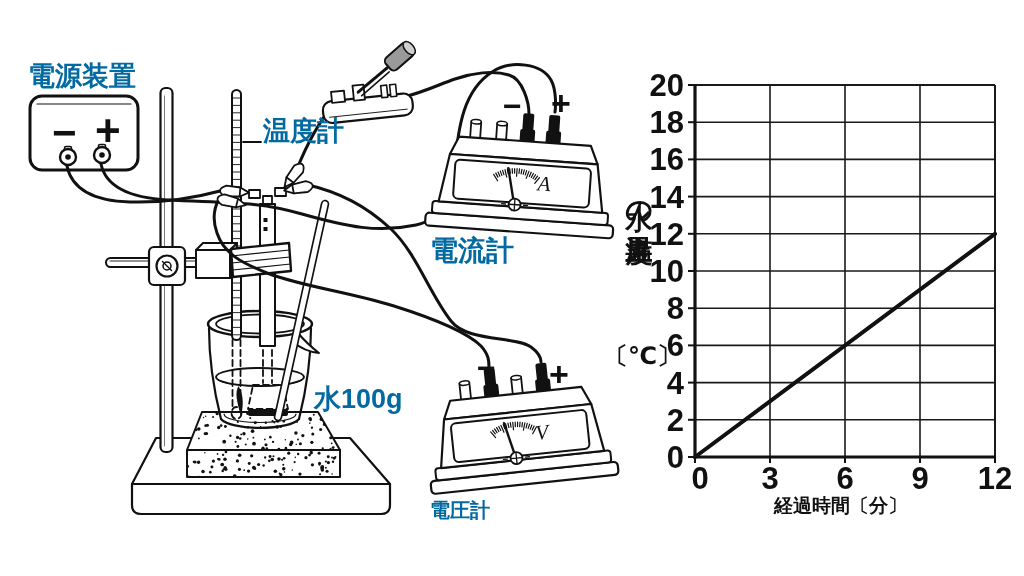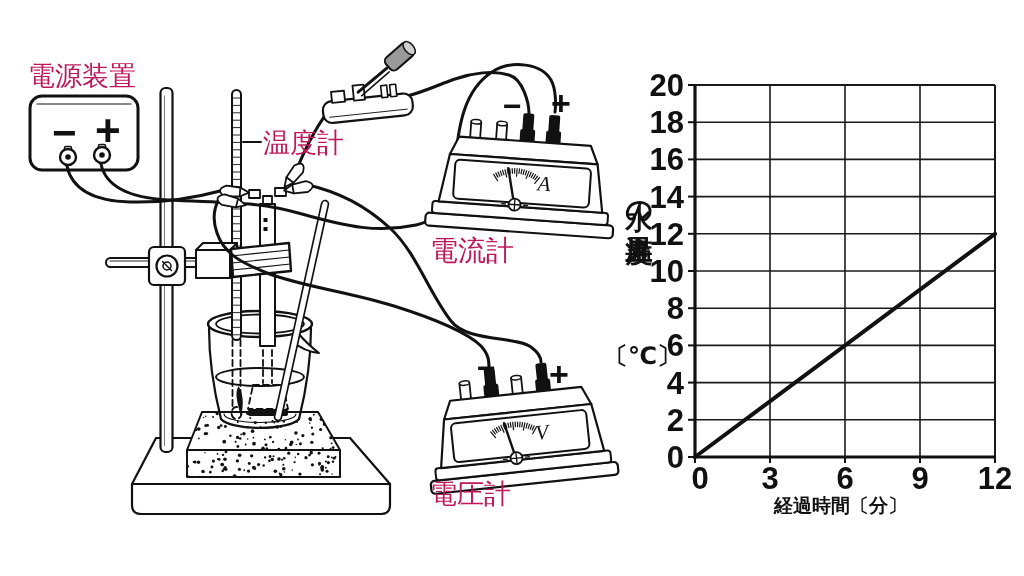--- a/index.html
+++ b/index.html
@@ -1,21 +1,21 @@
 <!DOCTYPE html>
 <html><head>
 <meta charset="utf-8">
 <style>
   html,body{margin:0;padding:0;background:#fff;}
   .stage{position:relative;width:1024px;height:576px;background:#fff;overflow:hidden;
          font-family:"Liberation Sans","DejaVu Sans",sans-serif;color:#111;}
   svg{position:absolute;left:0;top:0;}
   #chart{left:600px;width:424px;height:576px;}
   #chart text{font-family:"Liberation Sans","DejaVu Sans",sans-serif;font-weight:bold;fill:#111;}
-  .lbl{position:absolute;font-weight:normal;color:#be185d;white-space:nowrap;line-height:1.05;}
+  .lbl{position:absolute;font-weight:bold;color:#0369a1;white-space:nowrap;line-height:1.05;}
   .sign{position:absolute;font-weight:bold;color:#111;line-height:1;}
   .vlabel{position:absolute;left:621px;top:184px;height:170px;font-size:27px;font-weight:bold;
           writing-mode:vertical-rl;text-orientation:upright;letter-spacing:0px;}
   .unit{position:absolute;left:604px;top:340px;width:64px;text-align:center;font-size:24px;font-weight:bold;}
   .xlabel{position:absolute;left:774px;top:493px;font-size:19px;font-weight:bold;}
   .ctr{text-align:left;}
 </style>
 </head>
 <body>
 
@@ -507,26 +507,27 @@
         <text x="920" y="489" font-size="31" text-anchor="middle">9</text>
         <text x="995" y="489" font-size="31" text-anchor="middle">12</text>
       </g>
       <polyline points="695,457 995,233.8" fill="none" stroke="#111" stroke-width="4" stroke-linecap="round"></polyline>
     </svg>
 
   <div class="lbl" style="left:28px;top:62px;font-size:27px;">電源装置</div>
   <div class="sign" style="left:52px;top:112px;font-size:42px;">−</div>
   <div class="sign" style="left:95px;top:109px;font-size:44px;">+</div>
 
-  <div class="lbl" style="left:263px;top:129px;font-size:27px;">温度計</div>
+  <div class="lbl" style="left:263px;top:117px;font-size:27px;">温度計</div>
+  <div class="lbl" style="left:314px;top:385px;font-size:27px;">水100g</div>
 
   <div class="lbl ctr" style="left:430px;top:236px;width:162px;font-size:28px;">電流計</div>
   <div class="sign" style="left:503px;top:90px;font-size:32px;">−</div>
   <div class="sign" style="left:551px;top:86px;font-size:34px;">+</div>
 
-  <div class="lbl ctr" style="left:430px;top:480px;width:160px;font-size:27px;">電圧計</div>
+  <div class="lbl ctr" style="left:430px;top:500px;width:160px;font-size:20px;">電圧計</div>
   <div class="sign" style="left:477px;top:352px;font-size:32px;">−</div>
   <div class="sign" style="left:549px;top:357px;font-size:34px;">+</div>
 
   <div class="vlabel">水の上昇温度</div>
   <div class="unit">〔℃〕</div>
   <div class="xlabel">経過時間〔分〕</div>
 </div>
 
 </body></html>

